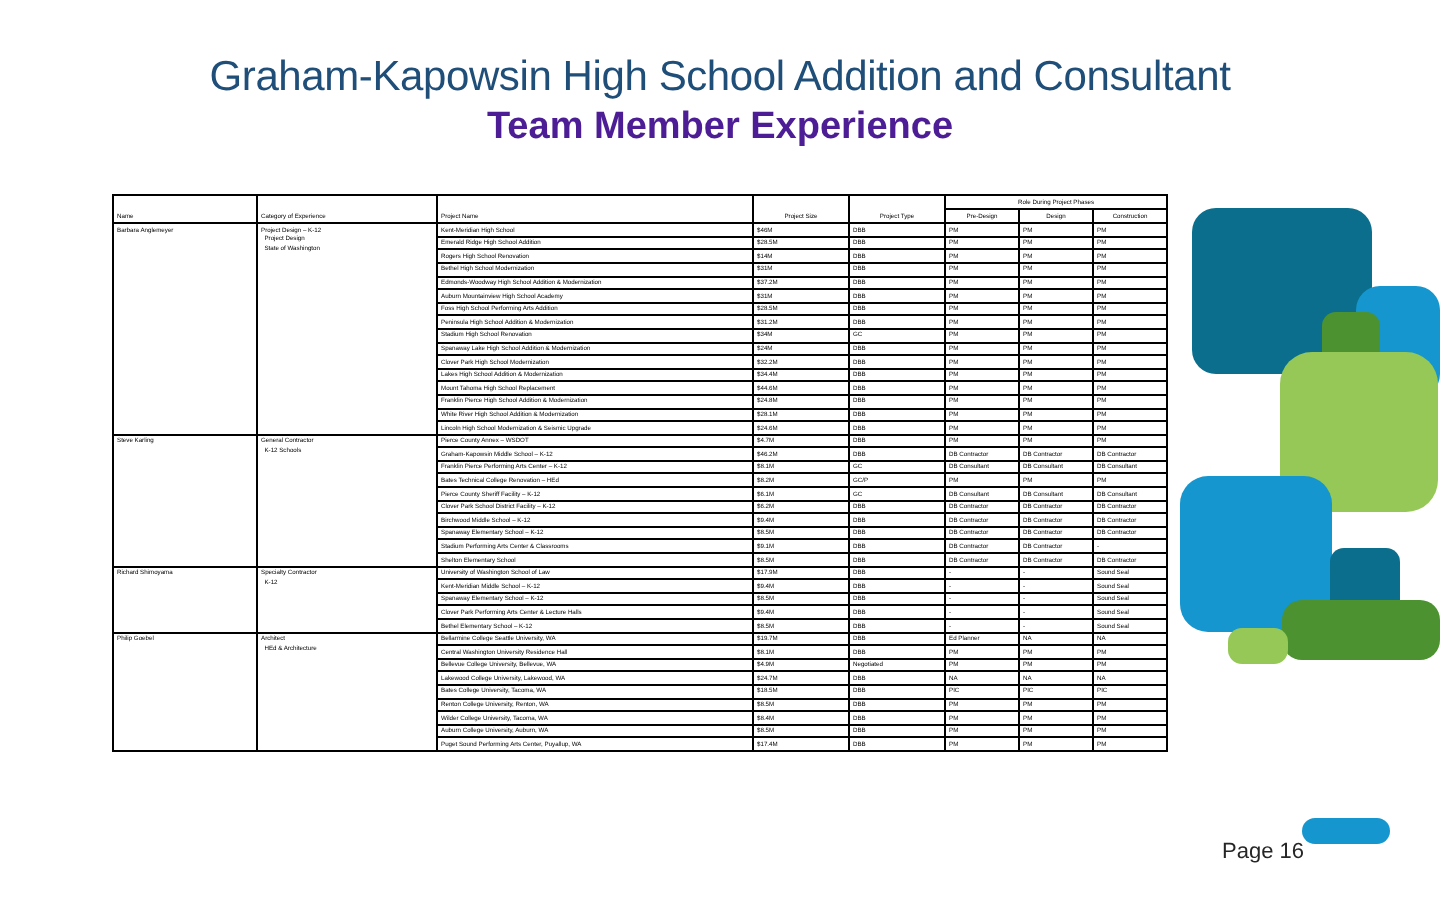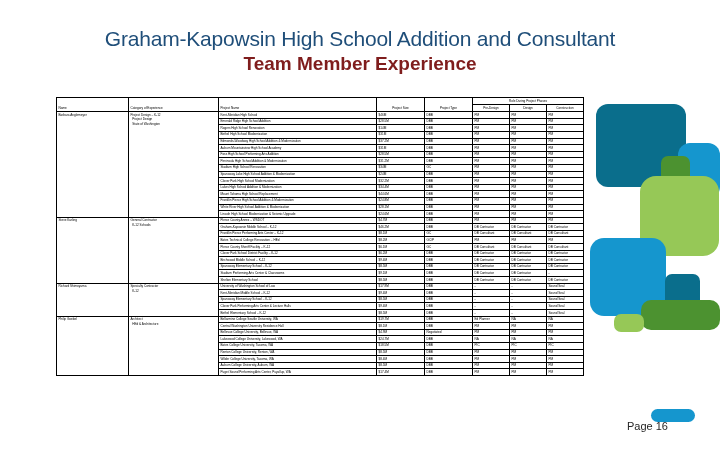--- a/index.html
+++ b/index.html
@@ -42,21 +42,21 @@
   #title-line1 {
     font-size: 21px;
     line-height: 26px;
     letter-spacing: -0.2px;
     color: #1f4e79;
   }
   #title-line2 {
     font-size: 19px;
     line-height: 24px;
     font-weight: bold;
-    color: #7f1d1d;
+    color: #4c1d95;
   }
 
   
   #experience-table {
     position: absolute;
     left: 56px;
     top: 97px;
     width: 528px;
     border-collapse: collapse;
     table-layout: fixed;
@@ -90,21 +90,21 @@
   .person-row > td { border-top: 1.4px solid #000; }
   .c { text-align: center; }
   .cell-list p { margin: 0; }
 
   
   #experience-table { border: 1.4px solid #000; }
 
   
   #page-number {
     position: absolute;
-    left: 627px;
+    left: 611px;
     top: 420px;
     font-size: 11px;
     color: #262626;
   }
 </style>
 </head>
 <body>
 
 <div class="deco" id="deco-teal-large"></div>
 <div class="deco" id="deco-blue-mid"></div>

